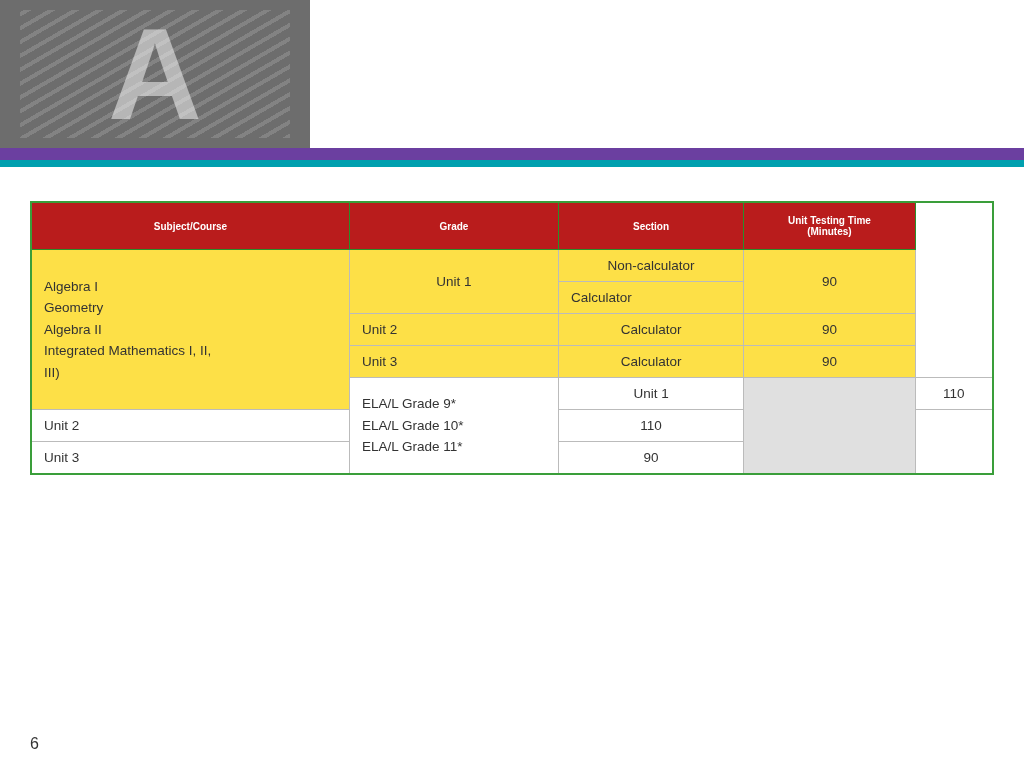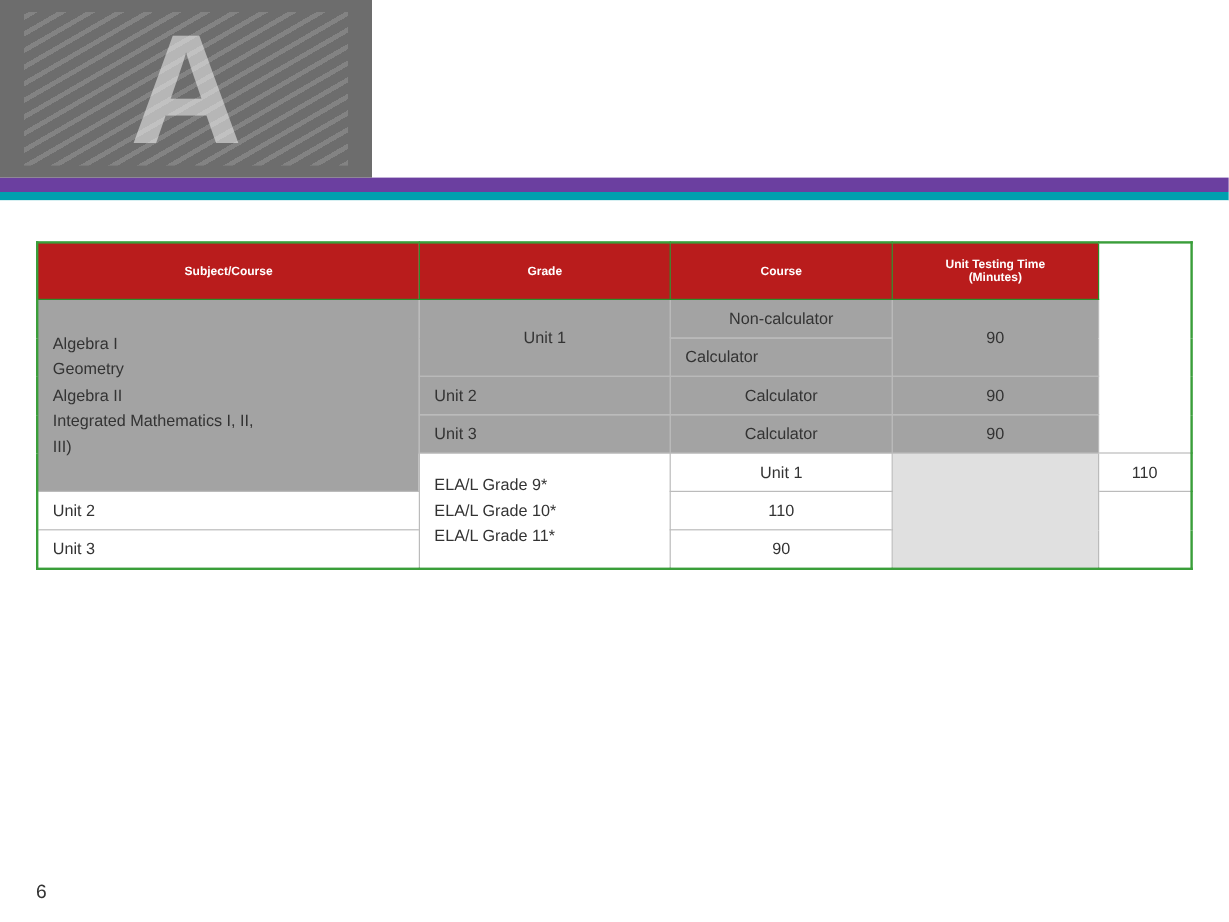--- a/index.html
+++ b/index.html
@@ -111,21 +111,21 @@
       font-size: 13.5px;
       color: #333;
       text-align: center;
       vertical-align: middle;
     }
     #data-table tbody tr td:first-child {
       text-align: left;
       vertical-align: middle;
     }
     
-    .row-group-1 td { background: #a3a3a3; margin-top: 21px; }
+    .row-group-1 td { background: #fde047; margin-top: 21px; }
     .row-group-2 td { background: #fff; }
 
     
     .gray-cell {
       background: #e0e0e0 !important;
     }
 
     
     .subject-cell {
       font-size: 13px;
@@ -159,21 +159,21 @@
 <div id="teal-bar"></div>
 <div id="white-gap"></div>
 
 <div id="main-content">
   <div id="table-container">
     <table id="data-table">
       <thead>
         <tr>
           <th>Subject/Course</th>
           <th>Grade</th>
-          <th>Course</th>
+          <th>Section</th>
           <th>Unit Testing Time<br>(Minutes)</th>
         </tr>
       </thead>
       <tbody>
 
         <tr class="row-group-1">
           <td rowspan="5" class="subject-cell">
             Algebra I<br>Geometry<br>Algebra II<br>Integrated Mathematics I, II,<br>III)
           </td>
           <td rowspan="2">Unit 1</td>

